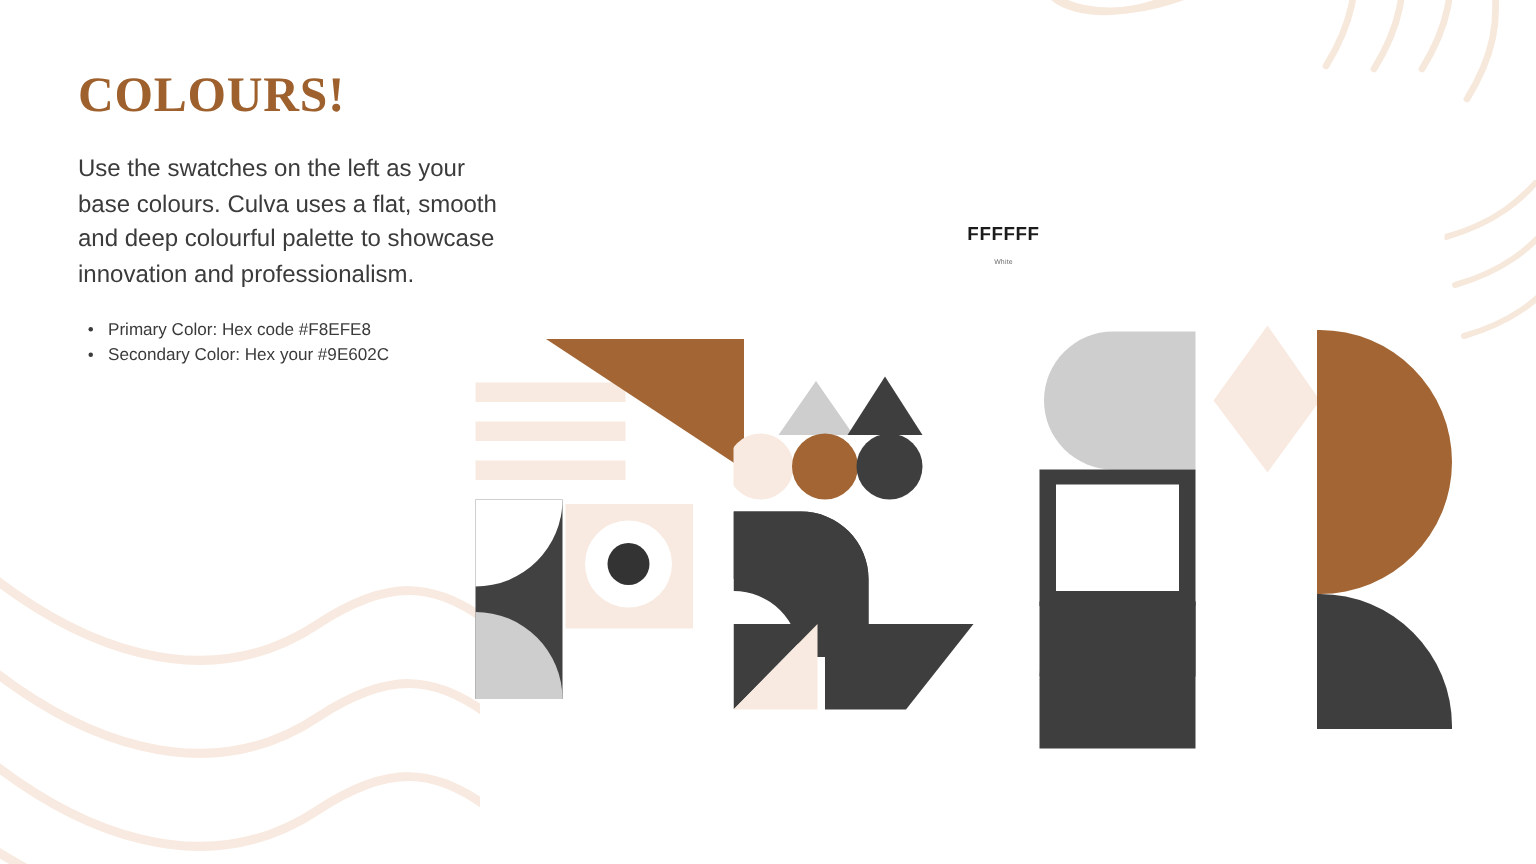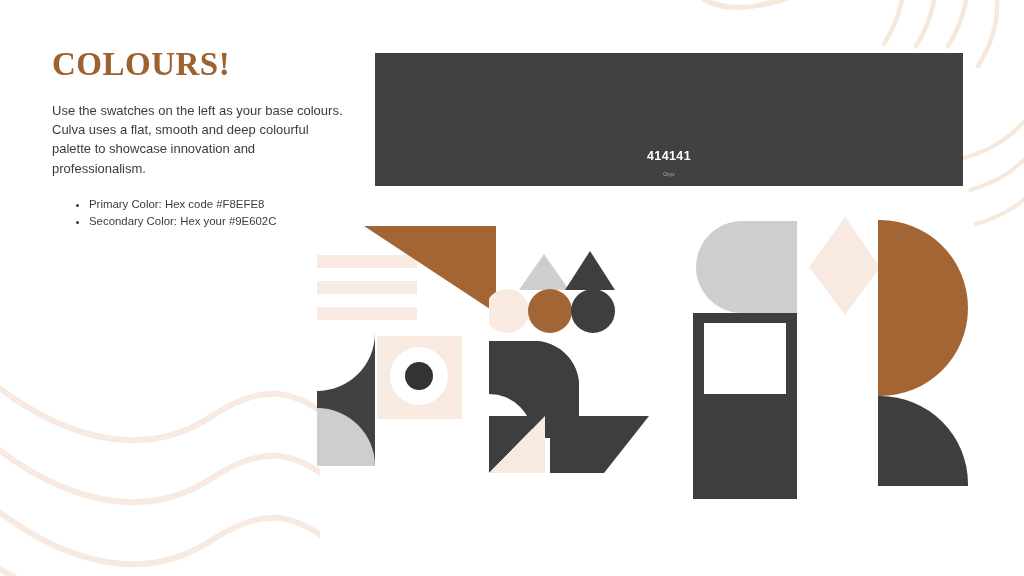--- a/index.html
+++ b/index.html
@@ -37,34 +37,34 @@
   #page-title {
     font-family: "Liberation Serif", serif;
     font-weight: bold;
     font-size: 33px;
     letter-spacing: 0.5px;
     color: #9E602C;
     margin: 0 0 20px 0;
     line-height: 1;
   }
   #intro-paragraph {
-    font-size: 13px;
+    font-size: 16px;
     line-height: 1.48;
     color: #3b3b3b;
     margin: 0 0 16px 0;
     width: 292px;
   }
   #brand-colors-heading {
     font-size: 11.6px;
     font-weight: bold;
     color: #222222;
     margin: 0 0 3px 0;
   }
   #brand-colors-list {
-    margin: 18px;
+    margin: 1px;
     padding-left: 19px;
     list-style: disc;
   }
   #brand-colors-list li {
     font-size: 11.4px;
     line-height: 1.5;
     color: #3b3b3b;
   }
 
   
@@ -144,23 +144,23 @@
   <div id="text-col">
     <h1 id="page-title" style="color: rgb(158, 96, 44);">COLOURS!</h1>
     <p id="intro-paragraph">Use the swatches on the left as your base colours. Culva uses a flat, smooth and deep colourful palette to showcase innovation and professionalism.</p>
     <ul id="brand-colors-list">
       <li>Primary Color: Hex code #F8EFE8</li>
       <li>Secondary Color: Hex your #9E602C</li>
     </ul>
   </div>
 
   <div id="swatch-strip">
-    <div class="swatch" style="background: rgb(65, 65, 65);">
-      <div class="swatch-hex" style="color: rgb(255, 255, 255);">414141</div>
-      <div class="swatch-name" style="color: rgb(182, 182, 182);">Onyx</div>
+    <div class="swatch" style="background: rgb(255, 255, 255);">
+      <div class="swatch-hex" style="color: rgb(27, 27, 27);">FFFFFF</div>
+      <div class="swatch-name" style="color: rgb(106, 106, 106);">White</div>
     </div>
   </div>
 
   <div id="shapes">
 
     <svg class="shp" style="left:0px; top:0px; width:205px; height:262px;" viewBox="0 0 205 262">
 
       <rect x="14" y="37" width="100" height="13" fill="#F8EAE0"></rect>
       <rect x="14" y="63" width="100" height="13" fill="#F8EAE0"></rect>
       <rect x="14" y="89" width="100" height="13" fill="#F8EAE0"></rect>

